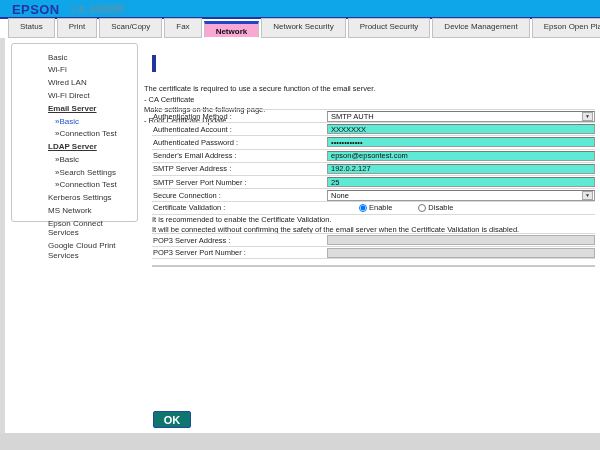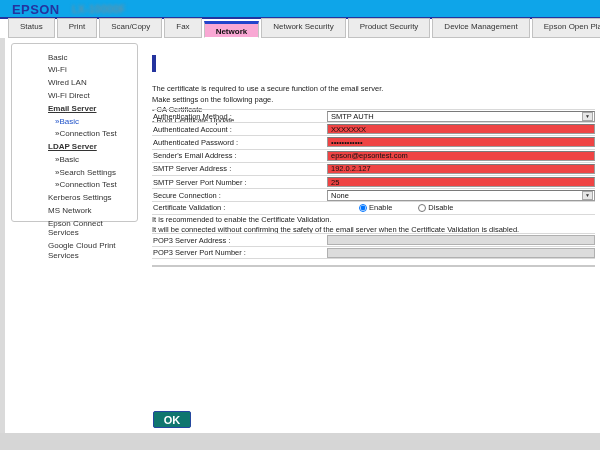--- a/index.html
+++ b/index.html
@@ -29,29 +29,29 @@
              border:1px solid #c6c6c6; border-radius:3px; background:#fff; padding:7px 0 0 16px; }
   .side-item { font-size:8px; color:#333; padding:1.6px 2px 1.6px 20px; cursor:pointer; line-height:1.2; }
   .side-item.group { font-weight:bold; text-decoration:underline; }
   .side-item.sub { padding-left:27px; }
   .side-item.selected { color:#1f52c9; }
 
   
   .title-accent { position:absolute; left:152px; top:55px; width:4px; height:17px; background:#24339e; }
   .page-title { position:absolute; left:162px; top:55px; font-size:13px; color:#1a1a1a; }
 
-  .desc { position:absolute; left:152px; top:84px; font-size:7.5px; color:#222; line-height:1.4; }
+  .desc { position:absolute; left:144px; top:84px; font-size:7.5px; color:#222; line-height:1.4; }
 
   .form { position:absolute; left:152px; top:109px; width:443px; }
   .frow { display:flex; align-items:center; border-top:1px solid #d9d9d9; min-height:13.2px; }
   .frow:last-child { border-bottom:1px solid #d9d9d9; }
   .flabel { width:175px; font-size:7.5px; color:#222; padding:1px 4px 1px 1px; }
   .fctrl { flex:1; display:flex; align-items:center; }
   .tinput { width:100%; height:10px; font-size:7.5px; font-family:"Liberation Sans", sans-serif;
-            border:1px solid #9b9b9b; border-top-color:#7a7a7a; padding:0 3px; background:#ef4444; color:#111; }
+            border:1px solid #9b9b9b; border-top-color:#7a7a7a; padding:0 3px; background:#5eead4; color:#111; }
   .tinput:disabled { background:#dcdcdc; border-color:#b0b0b0; }
   .sel { width:100%; height:11px; border:1px solid #9b9b9b; border-top-color:#7a7a7a; background:#fff;
          display:flex; align-items:center; justify-content:space-between; cursor:pointer; }
   .sel-value { font-size:7.5px; color:#111; padding-left:3px; }
   .sel-arrow { width:11px; height:9px; margin:0 1px; background:#e6e6e6; border:1px solid #a8a8a8;
                font-size:5px; color:#333; display:flex; align-items:center; justify-content:center; }
   .radio-group { display:flex; align-items:center; font-size:7.5px; color:#222; gap:4px;padding-left:32px; }
   .radio-group input { width:8px; height:8px; margin:0 2px 0 0; }
   .radio-opt { display:flex; align-items:center; margin-right:22px; cursor:pointer; }
 
@@ -104,22 +104,22 @@
     <div class="side-item">Kerberos Settings</div>
     <div class="side-item">MS Network</div>
     <div class="side-item">Epson Connect Services</div>
     <div class="side-item">Google Cloud Print Services</div>
   </div>
 
   <div class="title-accent"></div>
 
   <div class="desc">
     <div>The certificate is required to use a secure function of the email server.</div>
+    <div>- CA Certificate</div>
     <div>Make settings on the following page.</div>
-    <div>- CA Certificate</div>
     <div>- Root Certificate Update</div>
   </div>
 
   <div class="form">
     <div class="frow">
       <div class="flabel">Authentication Method :</div>
       <div class="fctrl">
         <div class="sel">
           <span class="sel-value">SMTP AUTH</span>
           <span class="sel-arrow">▼</span>

